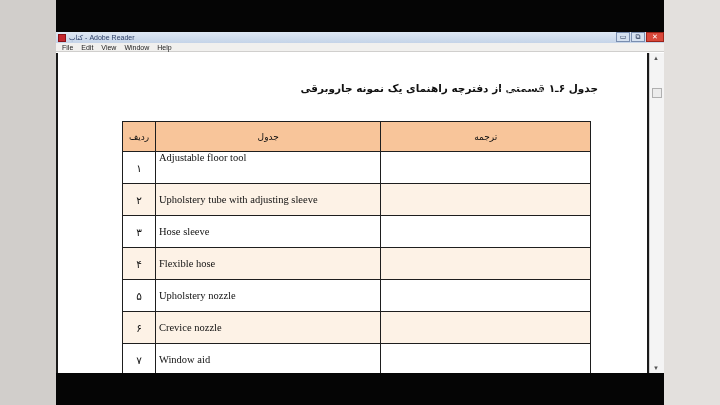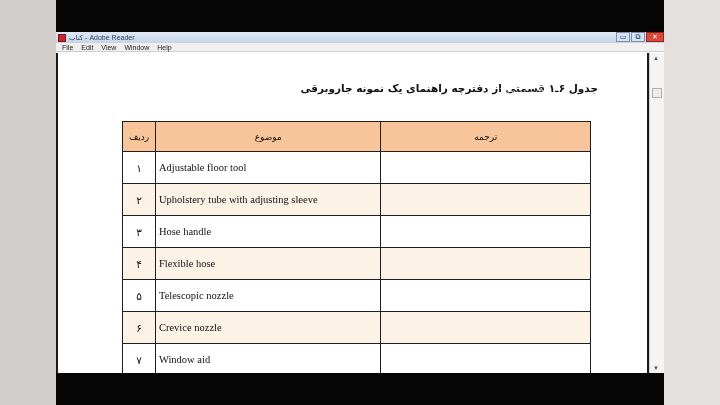--- a/index.html
+++ b/index.html
@@ -46,21 +46,21 @@
 
   table.doc-table { position: absolute; left: 64px; top: 68px; width: 469px; border-collapse: collapse;
     font-family: "Liberation Serif", serif; }
   table.doc-table th, table.doc-table td { border: 1.5px solid #1e1e1e; }
   table.doc-table th { background: #f8c59a; height: 30px; font-family: "DejaVu Sans", sans-serif;
     font-size: 9px; font-weight: normal; color: #111; direction: rtl; }
   table.doc-table td { height: 32px; font-size: 10.5px; color: #111; vertical-align: middle; }
   table.doc-table tr.even td { background: #fdf2e6; }
   td.idx { width: 33px; text-align: center; font-family: "DejaVu Sans", sans-serif; font-size: 8px; }
   td.subject { width: 226px; padding-left: 3px; }
-  td.subject.top { vertical-align: top; padding-top: 10px; }
+  td.subject.top { vertical-align: top; padding-top: 0; }
   td.trans { width: 210px; }
 </style>
 </head>
 <body>
 
 <div class="side-left"></div>
 <div class="side-right"></div>
 <div class="letterbox-top"></div>
 <div class="letterbox-bottom"></div>
 
@@ -84,48 +84,48 @@
     <span class="menu-item">Help</span>
   </div>
 
   <div class="doc-area">
     <div class="doc-title">جدول ۶ـ۱ قسمتی از دفترچه راهنمای یک نمونه جاروبرقی</div>
 
     <table class="doc-table">
       <thead>
         <tr>
           <th>ردیف</th>
-          <th>موضوع</th>
+          <th>جدول</th>
           <th>ترجمه</th>
         </tr>
       </thead>
       <tbody>
         <tr class="odd">
           <td class="idx">۱</td>
           <td class="subject top">Adjustable floor tool</td>
           <td class="trans"></td>
         </tr>
         <tr class="even">
           <td class="idx">۲</td>
           <td class="subject">Upholstery tube with adjusting sleeve</td>
           <td class="trans"></td>
         </tr>
         <tr class="odd">
           <td class="idx">۳</td>
-          <td class="subject">Hose handle</td>
+          <td class="subject">Hose sleeve</td>
           <td class="trans"></td>
         </tr>
         <tr class="even">
           <td class="idx">۴</td>
           <td class="subject">Flexible hose</td>
           <td class="trans"></td>
         </tr>
         <tr class="odd">
           <td class="idx">۵</td>
-          <td class="subject">Telescopic nozzle</td>
+          <td class="subject">Upholstery nozzle</td>
           <td class="trans"></td>
         </tr>
         <tr class="even">
           <td class="idx">۶</td>
           <td class="subject">Crevice nozzle</td>
           <td class="trans"></td>
         </tr>
         <tr class="odd">
           <td class="idx">۷</td>
           <td class="subject">Window aid</td>

